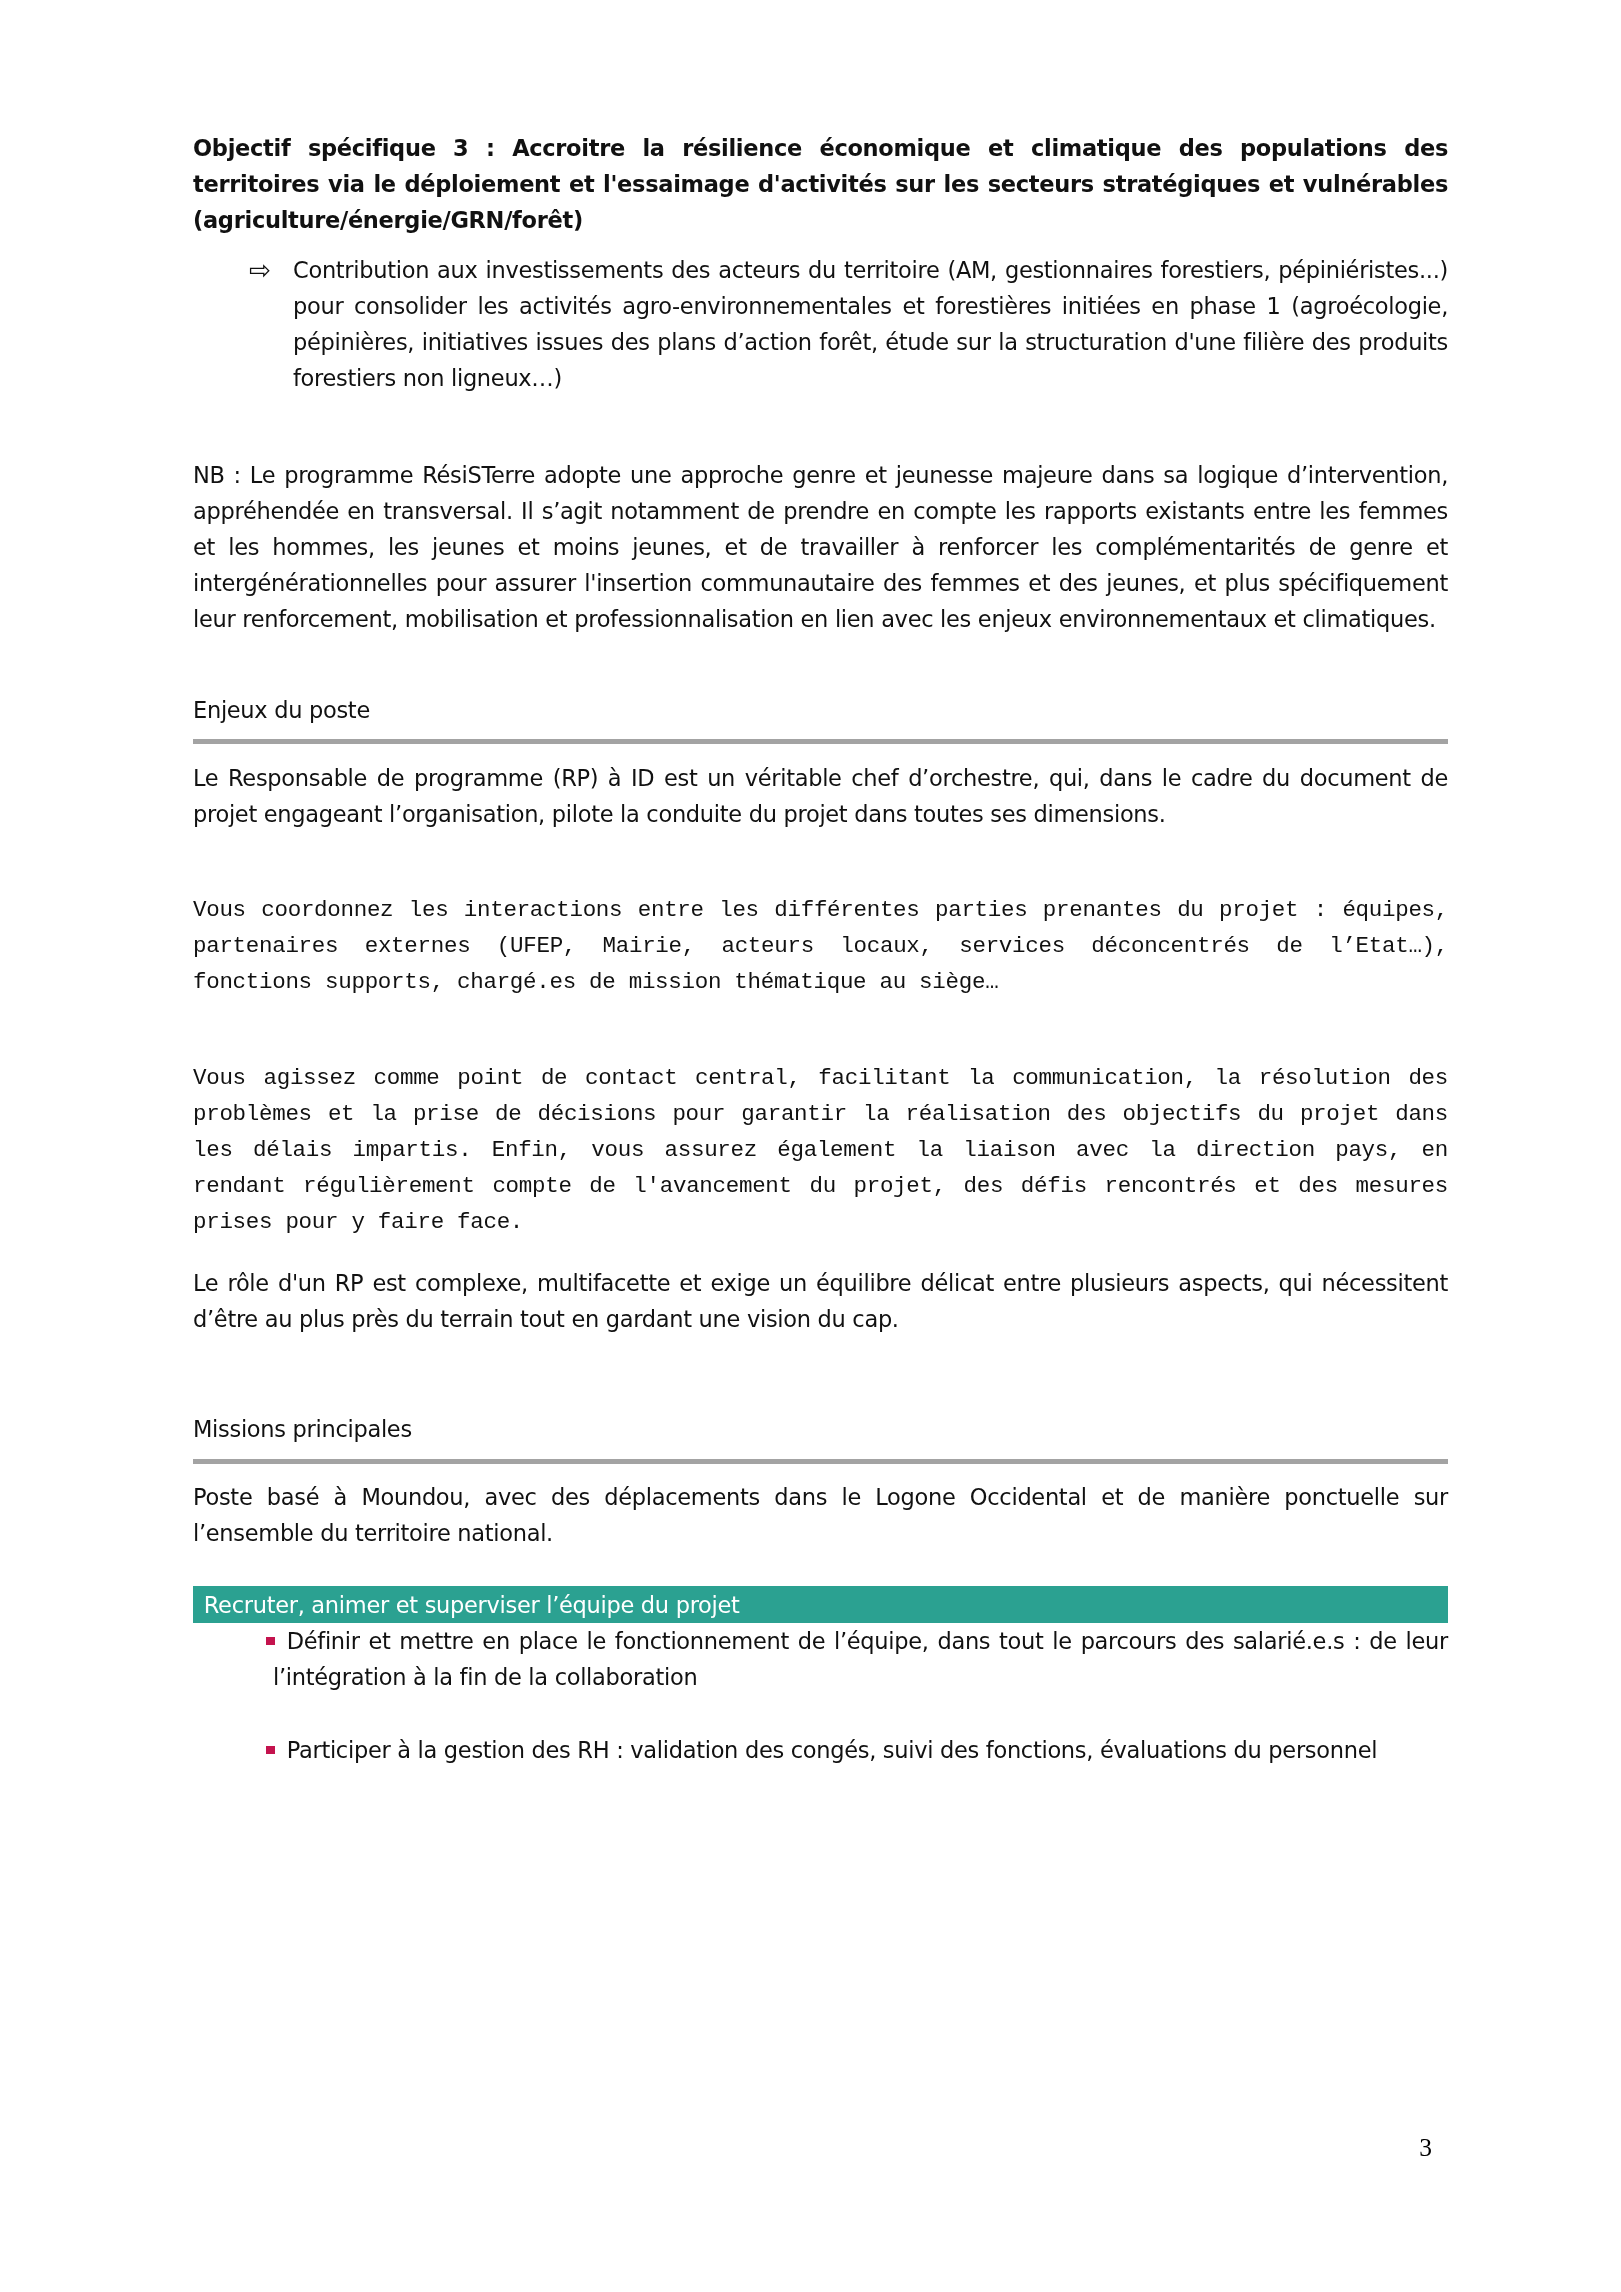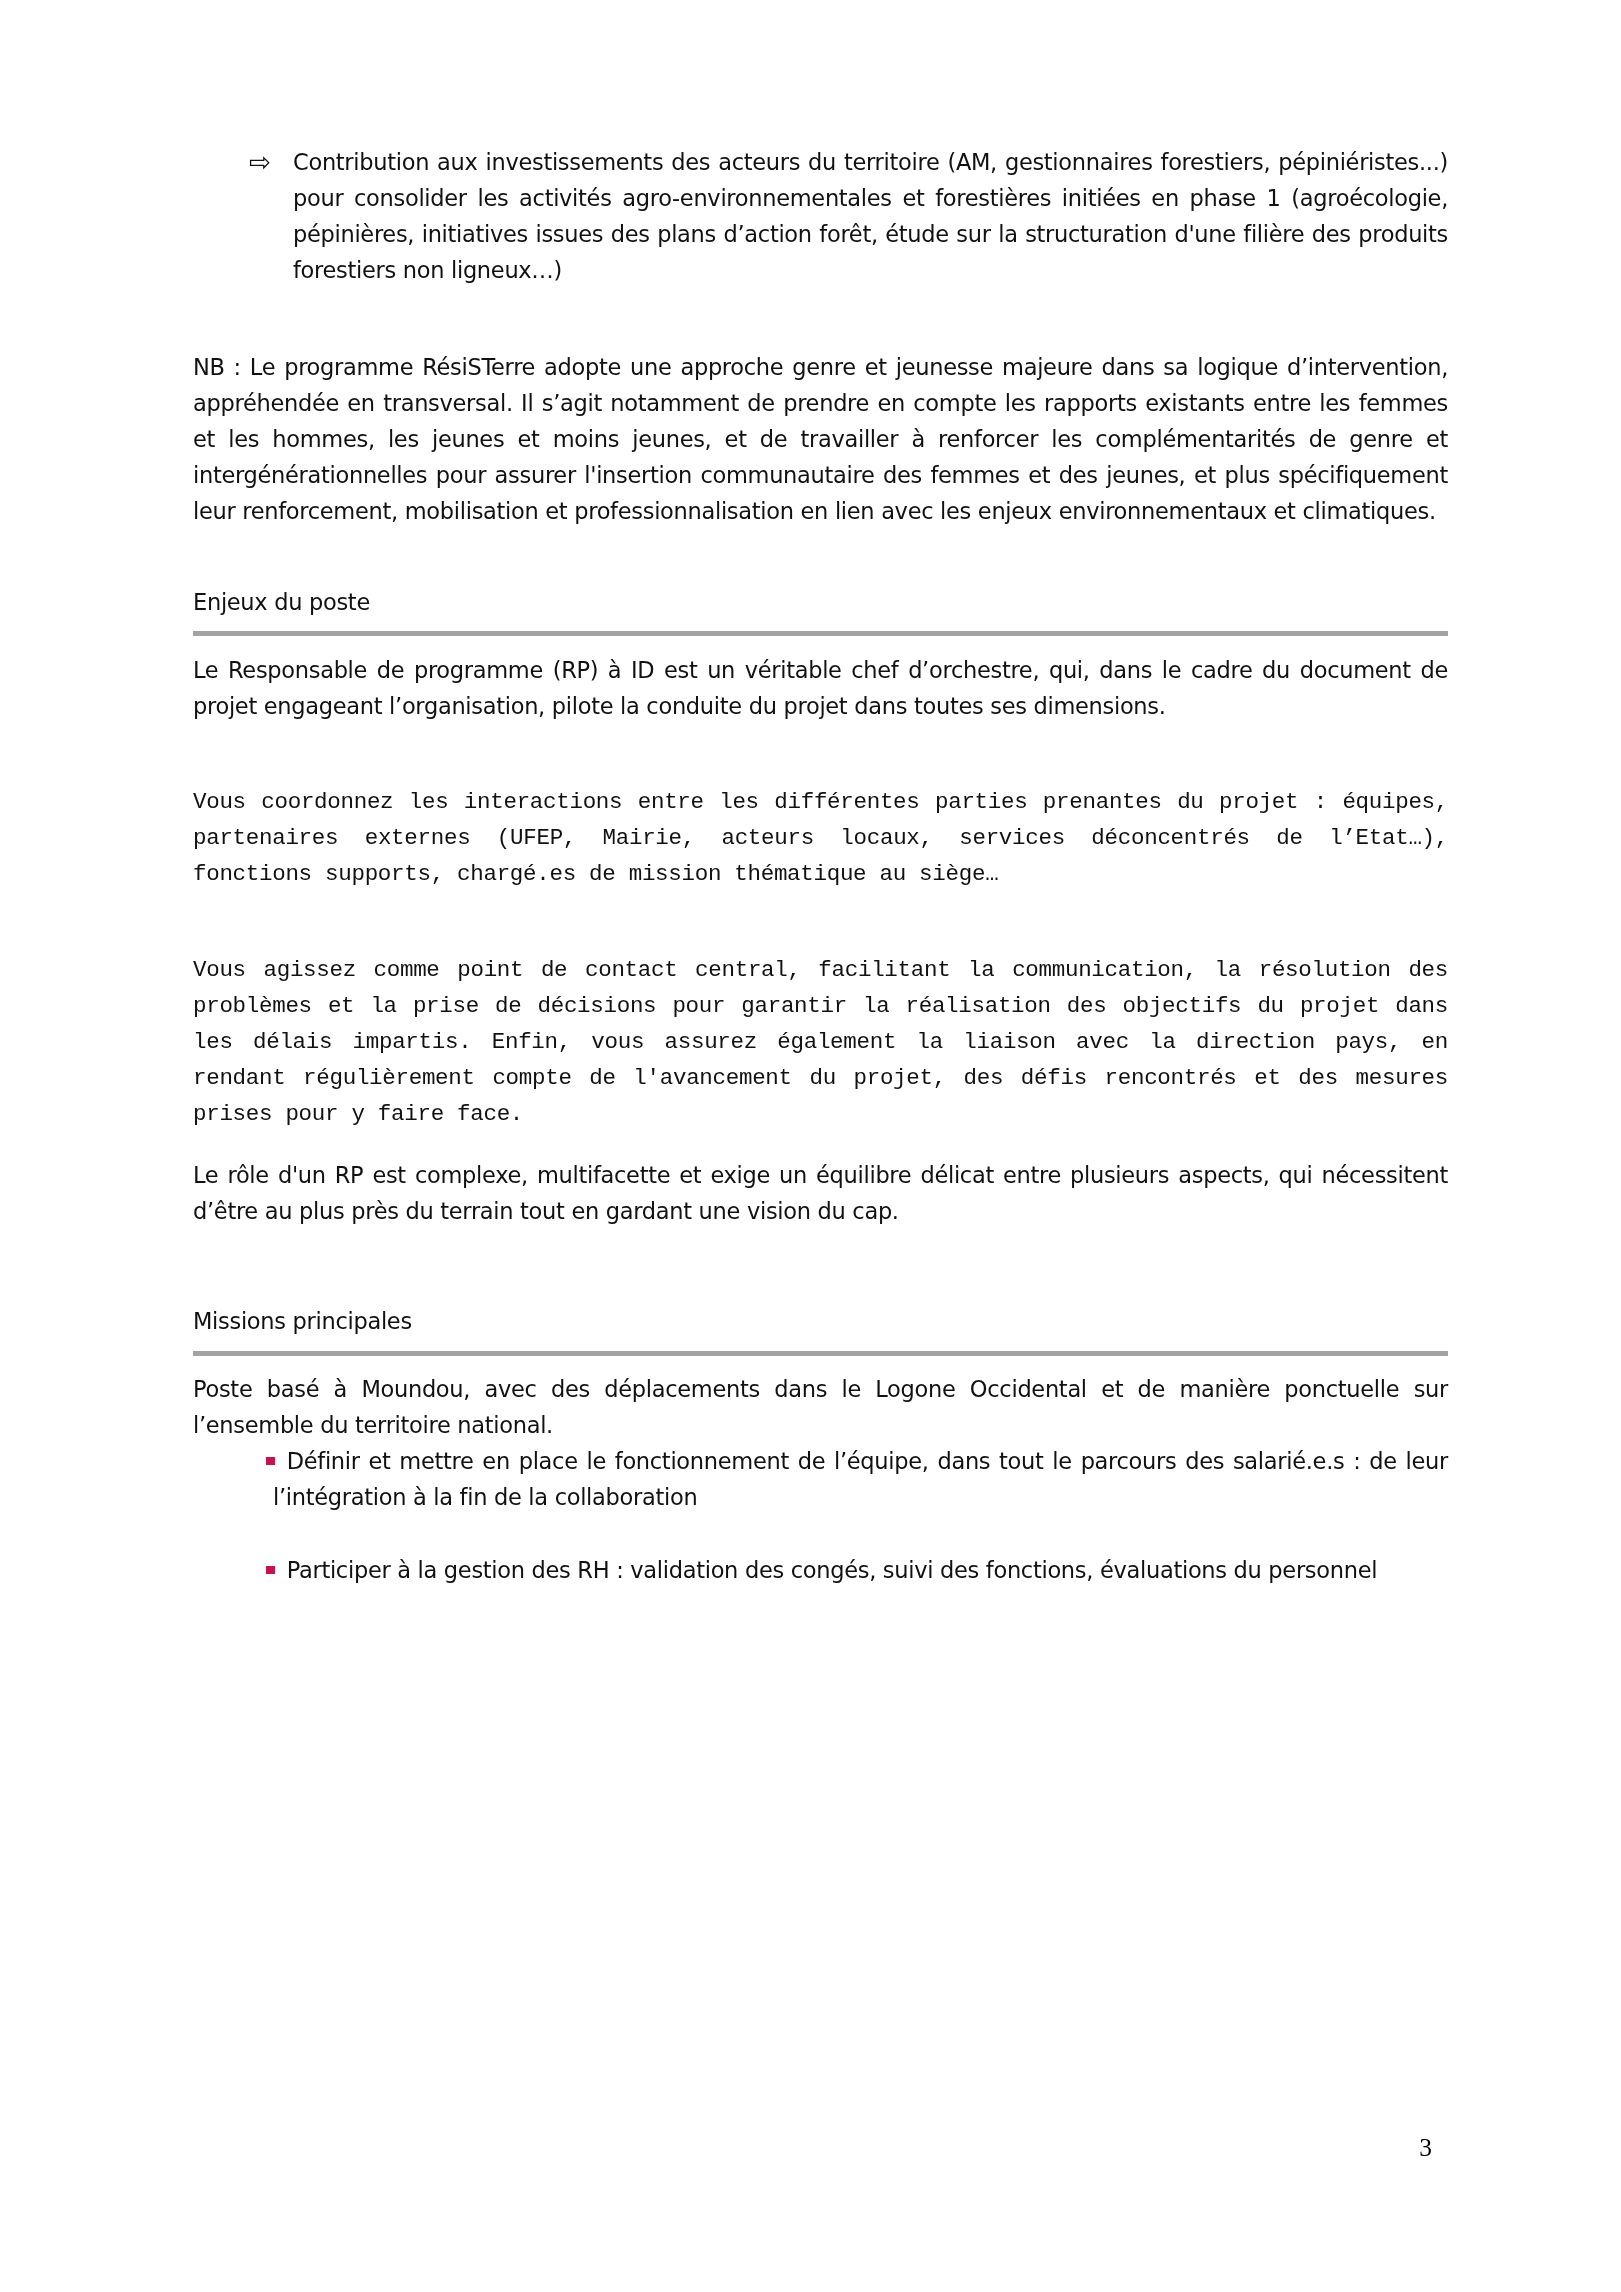--- a/index.html
+++ b/index.html
@@ -89,20 +89,21 @@
     line-height:29px;
     letter-spacing:0;
     color:#000;
   }
 </style>
 </head>
 <body>
 
 <div class="page">
 
+  <p class="p-bold">Objectif spécifique 3 : Accroitre la résilience économique et climatique des populations des territoires via le déploiement et l'essaimage d'activités sur les secteurs stratégiques et vulnérables (agriculture/énergie/GRN/forêt)</p>
 
   <div class="arrow-item">
     <span class="arrow-glyph">⇨</span>
     <span>Contribution aux investissements des acteurs du territoire (AM, gestionnaires forestiers, pépiniéristes...) pour consolider les activités agro-environnementales et forestières initiées en phase 1 (agroécologie, pépinières, initiatives issues des plans d’action forêt, étude sur la structuration d'une filière des produits forestiers non ligneux…)</span>
   </div>
 
   <p class="nb p-bold-none">NB : Le programme RésiSTerre adopte une approche genre et jeunesse majeure dans sa logique d’intervention, appréhendée en transversal. Il s’agit notamment de prendre en compte les rapports existants entre les femmes et les hommes, les jeunes et moins jeunes, et de travailler à renforcer les complémentarités de genre et intergénérationnelles pour assurer l'insertion communautaire des femmes et des jeunes, et plus spécifiquement leur renforcement, mobilisation et professionnalisation en lien avec les enjeux environnementaux et climatiques.</p>
 
   <p class="section-heading">Enjeux du poste</p>
   <div class="section-rule"></div>
@@ -113,20 +114,23 @@
 
   <p class="para-gap">Vous agissez comme point de contact central, facilitant la communication, la résolution des problèmes et la prise de décisions pour garantir la réalisation des objectifs du projet dans les délais impartis. Enfin, vous assurez également la liaison avec la direction pays, en rendant régulièrement compte de l'avancement du projet, des défis rencontrés et des mesures prises pour y faire face.</p>
 
   <p class="para-gap-lg">Le rôle d'un RP est complexe, multifacette et exige un équilibre délicat entre plusieurs aspects, qui nécessitent d’être au plus près du terrain tout en gardant une vision du cap.</p>
 
   <p class="section-heading missions-heading">Missions principales</p>
   <div class="section-rule"></div>
 
   <p class="after-rule">Poste basé à Moundou, avec des déplacements dans le Logone Occidental et de manière ponctuelle sur l’ensemble du territoire national.</p>
 
+  <div class="banner">
+    <span>Recruter, animer et superviser l’équipe du projet</span>
+  </div>
 
 
   <p class="bullet-item">
     <span class="sq"></span><span>Définir et mettre en place le fonctionnement de l’équipe, dans tout le parcours des salarié.e.s : de leur l’intégration à la fin de la collaboration</span>
   </p>
 
   <p class="bullet-item">
     <span class="sq"></span><span>Participer à la gestion des RH : validation des congés, suivi des fonctions, évaluations du personnel</span>
   </p>
 

